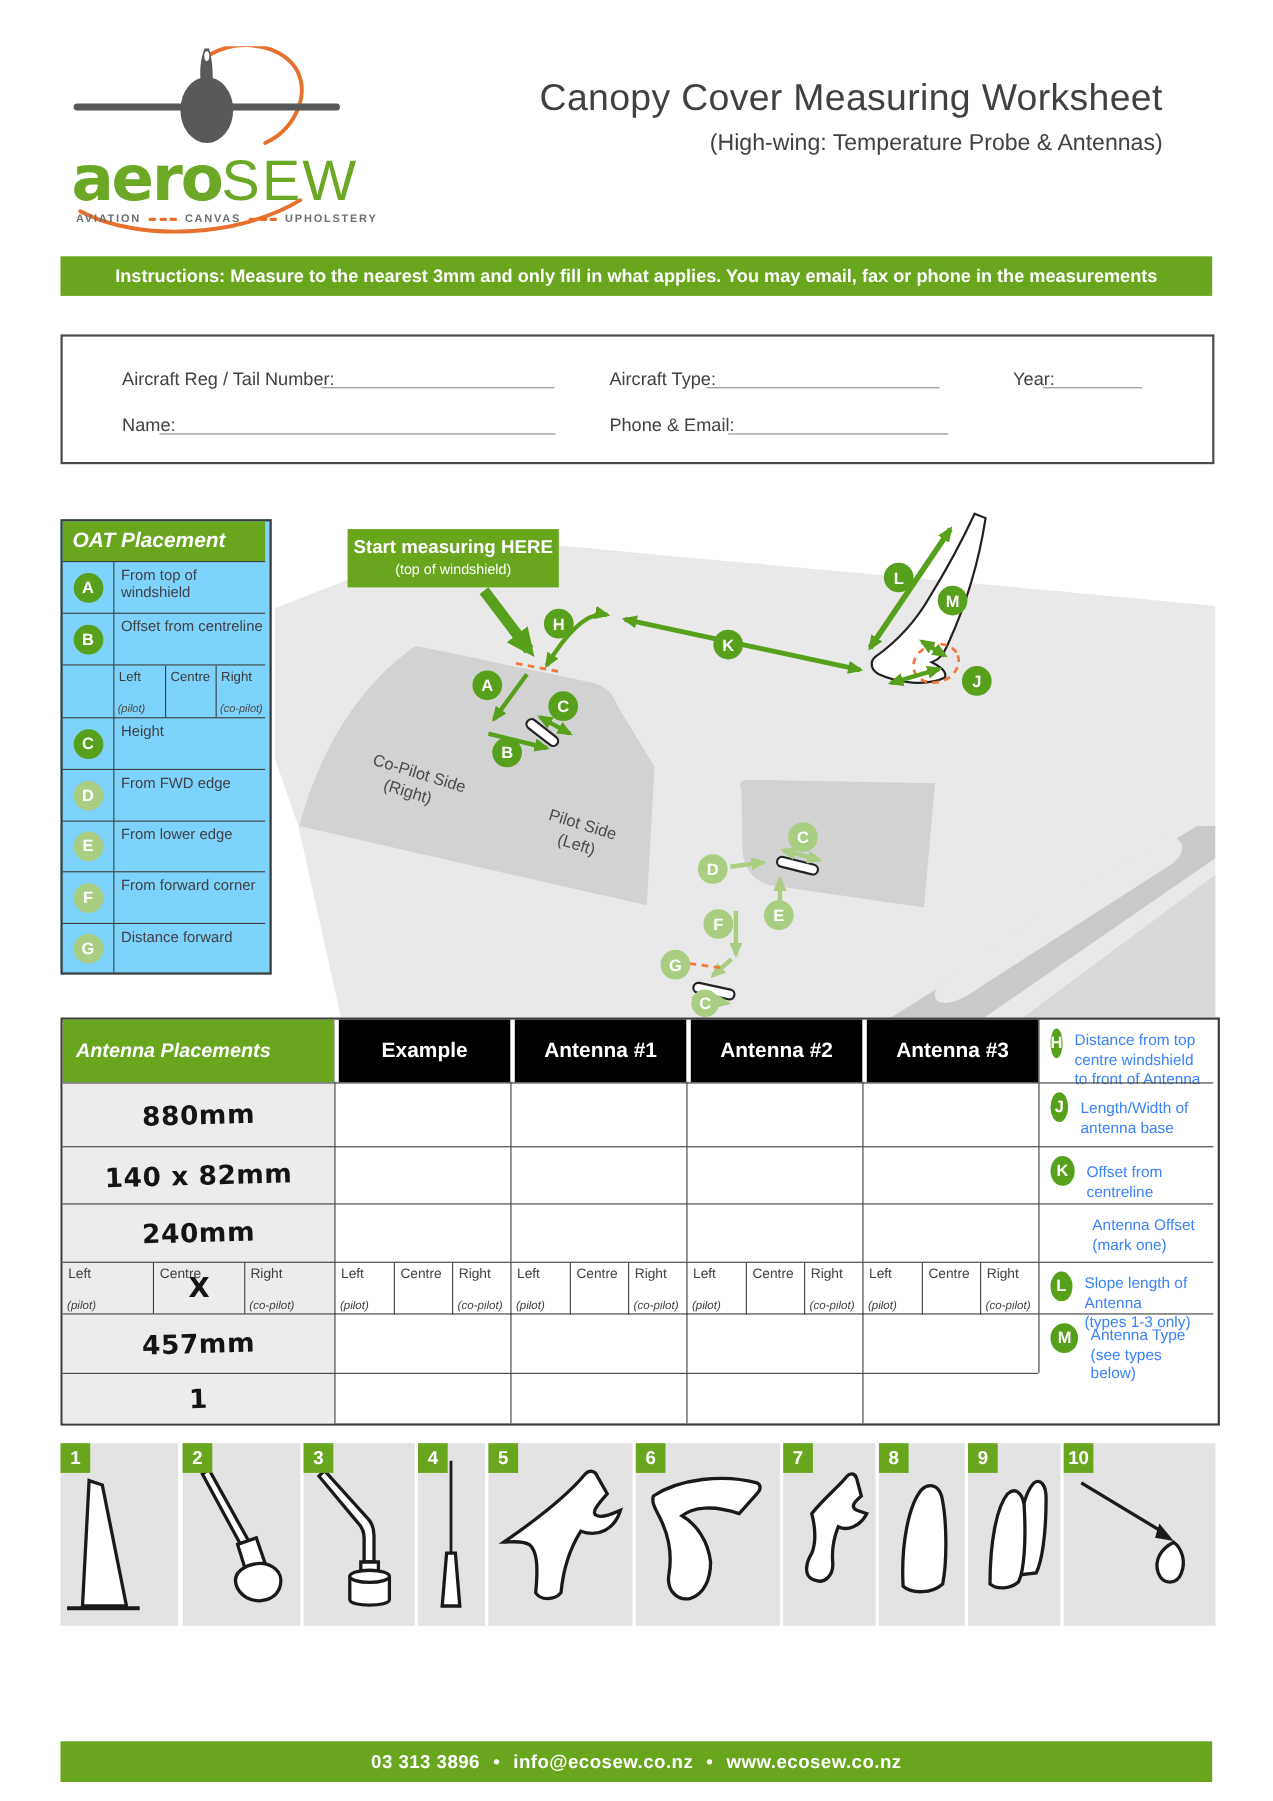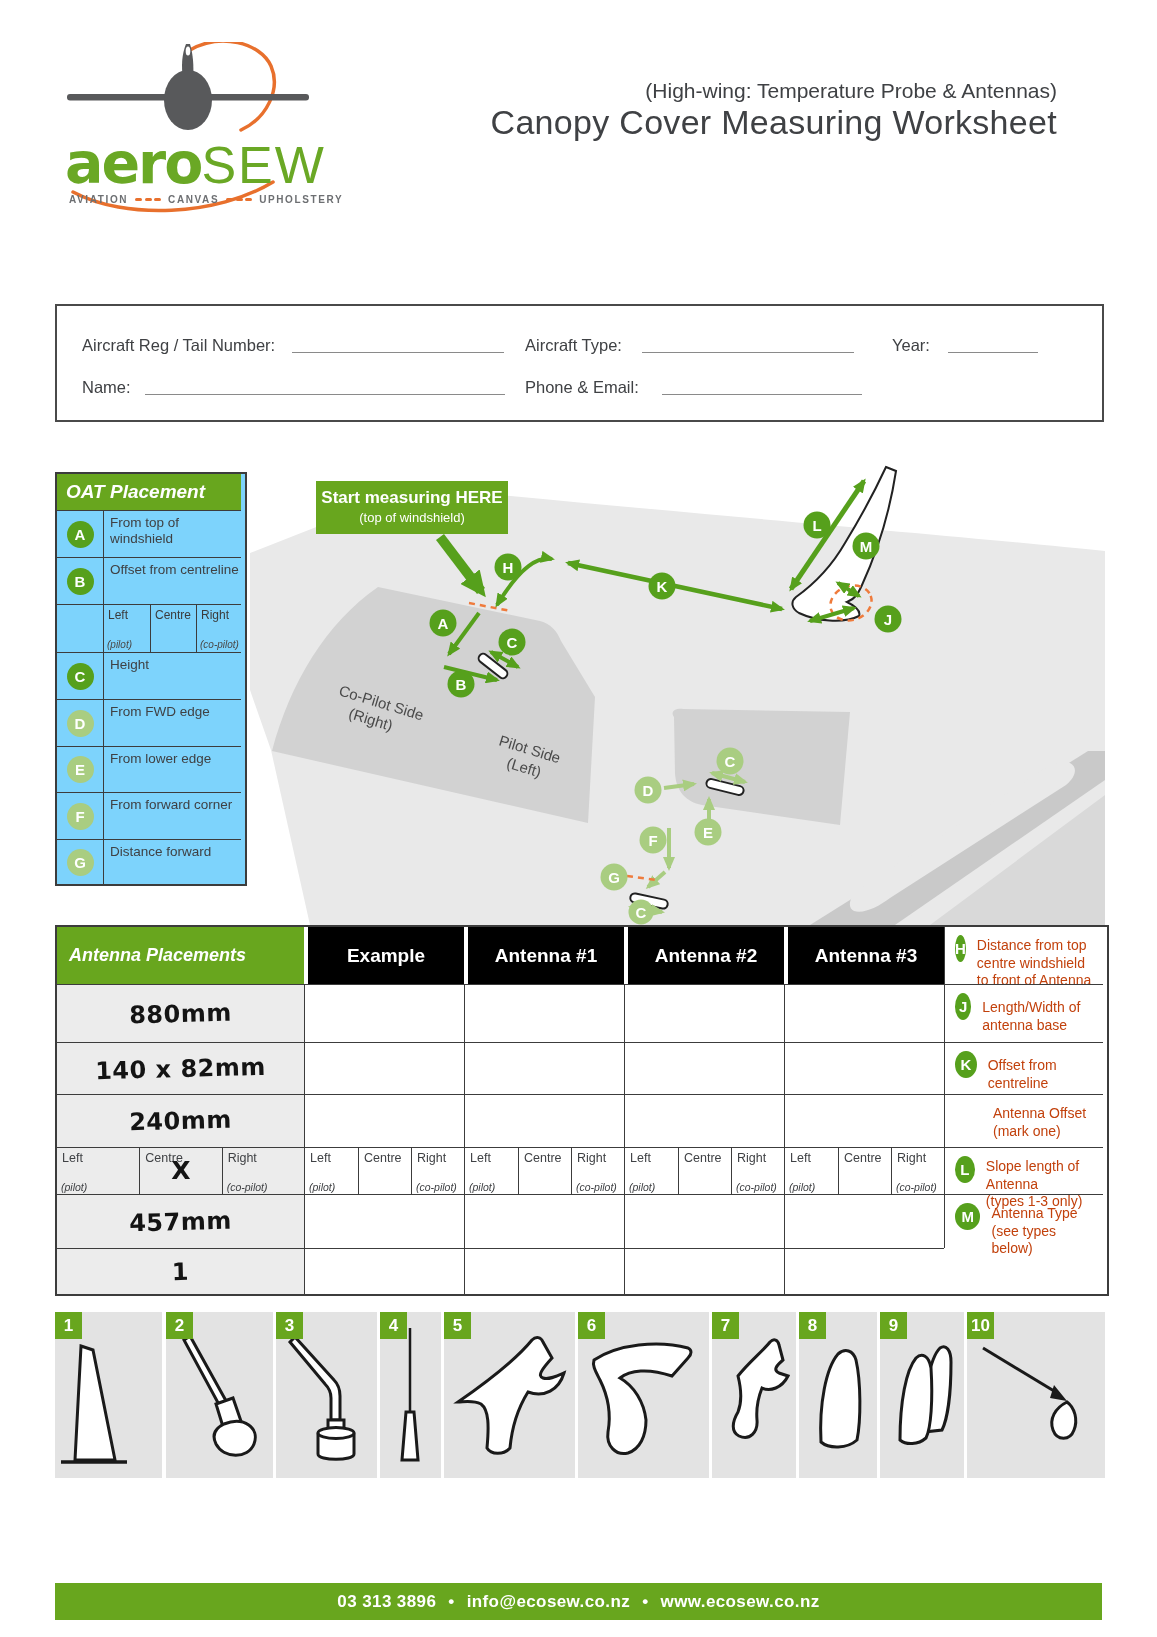--- a/index.html
+++ b/index.html
@@ -21,21 +21,21 @@
   #page-subtitle{font-size:21px;color:#3f4144;margin-top:9px;font-weight:400;}
 
   
   .greenbar{background:#68a61e;color:#fff;font-weight:bold;text-align:center;}
   #instructions{left:55px;top:233px;width:1047px;height:36px;line-height:36px;font-size:16.5px;}
   #footerbar{left:55px;top:1583px;width:1047px;height:37px;line-height:37px;font-size:17px;letter-spacing:.4px;}
   #footerbar .sep{padding:0 12px;}
 
   
   #formbox{left:55px;top:304px;width:1045px;height:114px;border:2px solid #4a4a4a;}
-  .flabel{position:absolute;font-size:16.5px;color:#3f4144;}
+  .flabel{position:absolute;font-size:16.5px;color:#3f4144;margin-left:29px;}
   .fline{position:absolute;border-bottom:1.6px solid #8a8a8a;height:18px;}
 
   
   #oat{left:55px;top:472px;width:188px;border:2px solid #3c3c3c;background:#7dd3fc;}
   #oat-grid{display:grid;grid-template-columns:46px 138px;}
   #oat-grid > div{border-left:1.5px solid #3c3c3c;border-top:1.5px solid #3c3c3c;}
   #oat-grid > .oat-head{grid-column:1/3;border-left:none;border-top:none;background:#68a61e;color:#fff;font-style:italic;font-weight:bold;font-size:19px;height:36px;line-height:36px;padding-left:9px;}
   #oat-grid > .cc{border-left:none;display:flex;align-items:center;justify-content:center;}
   .oat-label{display:block;padding:4px 2px 0 6px;font-size:13.5px;line-height:1.2;color:#3f4144;}
   .lcr{display:grid;grid-template-columns:46px 46px 46px;padding:0;}
@@ -51,21 +51,21 @@
   
   #atable{left:55px;top:925px;width:1050px;border:2px solid #3c3c3c;}
   #at-grid{display:grid;grid-template-columns:247px 160px 160px 160px 160px 159px;grid-template-rows:57px 58px 52px 53px 47px 54px 46px;}
   #at-grid > div{border-left:1.8px solid #3c3c3c;border-top:1.8px solid #3c3c3c;position:relative;}
   #at-grid > div:nth-child(6n+1){border-left:none;}
   #at-grid > div:nth-child(-n+6){border-top:none;}
   .at-head{color:#fff;font-weight:bold;font-size:19px;display:flex;align-items:center;justify-content:center;}
   .at-head.green{background:#68a61e;font-style:italic;justify-content:flex-start;padding-left:12px;font-size:18px;}
   .at-head.dark{background:#000000;border-left:4px solid #fff !important;border-top:none !important;}
   .at-label{display:flex;gap:11px;padding:8px 8px 0 10px;align-items:flex-start;}
-  .at-label .txt{font-size:14px;line-height:1.25;color:#c2410c;padding-top:2px;}
+  .at-label .txt{font-size:14px;line-height:1.25;color:#3b82f6;padding-top:2px;}
   .at-label .txt .sub2{display:block;}
   .ex{background:#ececec;}
   .hand{font-family:"DejaVu Sans",sans-serif;font-weight:bold;font-size:24px;color:#141414;display:flex;align-items:center;justify-content:center;height:100%;transform:rotate(-1.5deg);letter-spacing:.5px;}
   .osub{display:grid;grid-template-columns:1fr 1fr 1fr;height:100%;}
   .osub > div{border-left:1.5px solid #3c3c3c;position:relative;font-size:12.5px;padding:3px 0 0 5px;color:#3f4144;}
   .osub > div:first-child{border-left:none;}
   .osub .psub{position:absolute;left:4px;bottom:2px;font-style:italic;font-size:10.5px;}
   .osub .mark{position:absolute;left:0;right:0;top:8px;text-align:center;font-family:"DejaVu Sans",sans-serif;font-weight:bold;font-size:25px;color:#141414;}
 
   
@@ -104,24 +104,25 @@
       <span class="dashes">
           <span class="dash"></span>
           <span class="dash"></span>
           <span class="dash"></span>
         </span>
       <span>UPHOLSTERY</span>
     </div>
   </div>
 
   <div class="abs" id="titleblock">
+    <div id="page-title">Canopy Cover Measuring Worksheet</div>
     <div id="page-subtitle">(High-wing: Temperature Probe &amp; Antennas)</div>
-    <div id="page-title">Canopy Cover Measuring Worksheet</div>
-  </div>
-
+  </div>
+
+  <div class="abs greenbar" id="instructions">Instructions: Measure to the nearest 3mm and only fill in what applies. You may email, fax or phone in the measurements</div>
 
   <div class="abs" id="formbox">
     <span class="flabel" style="left:25px;top:30px;">Aircraft Reg / Tail Number:</span>
     <span class="fline" style="left:235px;top:28px;width:212px;"></span>
     <span class="flabel" style="left:468px;top:30px;">Aircraft Type:</span>
     <span class="fline" style="left:585px;top:28px;width:212px;"></span>
     <span class="flabel" style="left:835px;top:30px;">Year:</span>
     <span class="fline" style="left:891px;top:28px;width:90px;"></span>
     <span class="flabel" style="left:25px;top:72px;">Name:</span>
     <span class="fline" style="left:88px;top:70px;width:360px;"></span>

